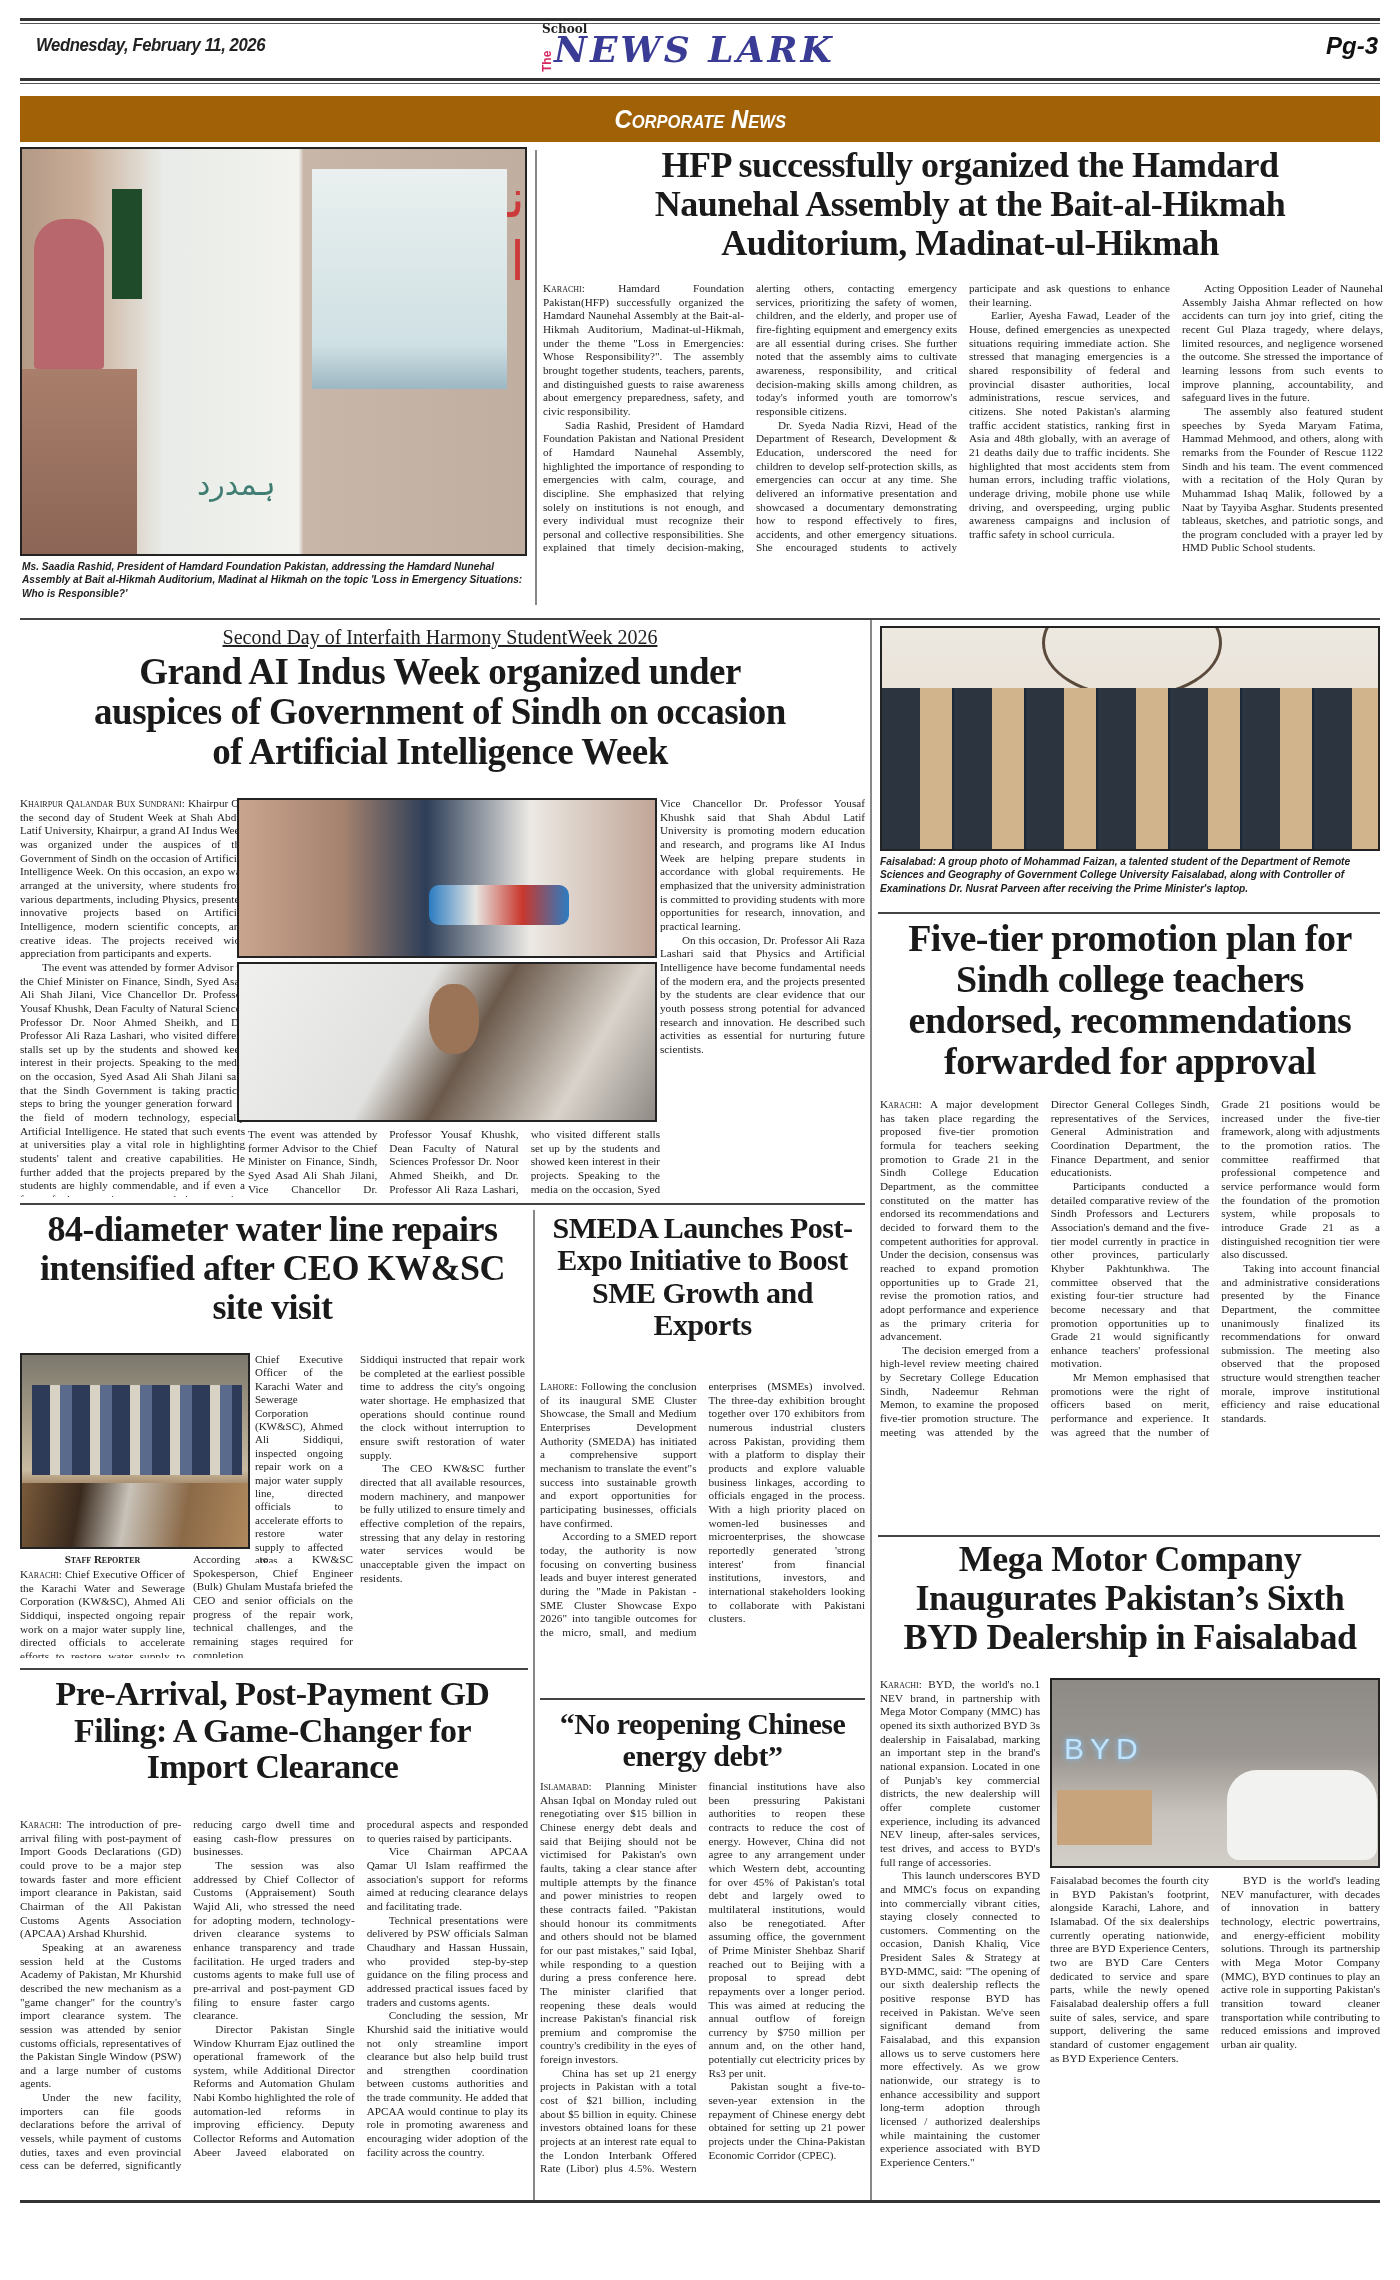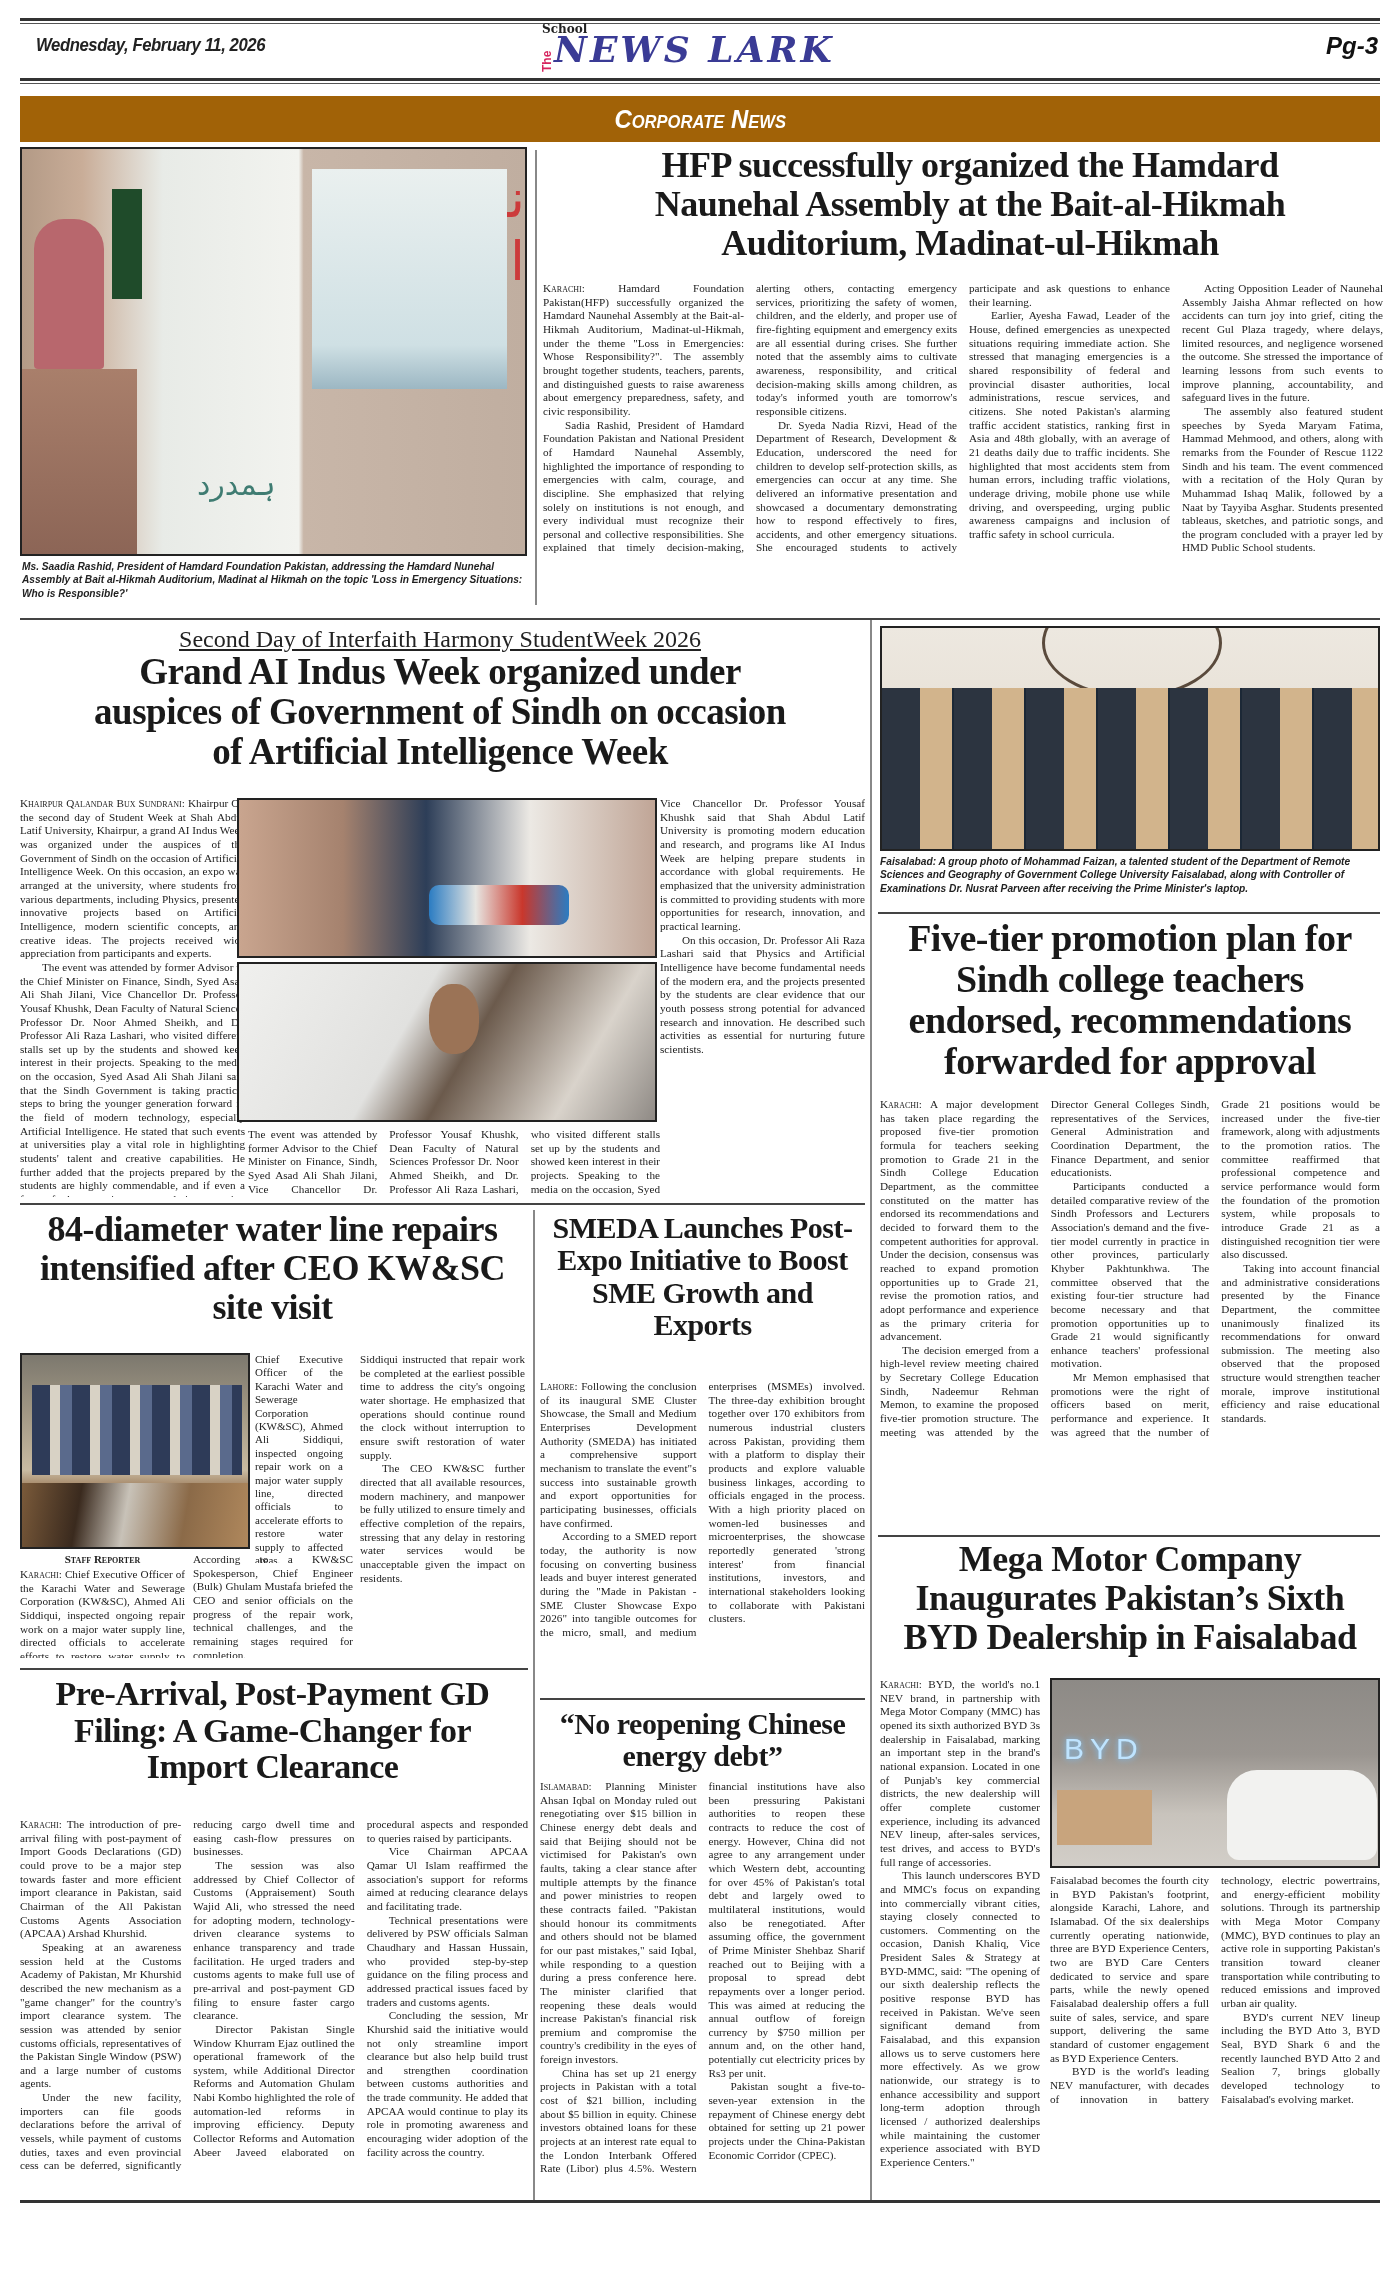--- a/index.html
+++ b/index.html
@@ -8,21 +8,21 @@
   .abs { position: absolute; }
   .rule2 { position: absolute; left: 20px; right: 20px; height: 6px; border-top: 3px solid #333; border-bottom: 1px solid #555; }
   .masthead-date { font-family: "Liberation Sans", sans-serif; font-style: italic; font-weight: bold; font-size: 19px; color: #222; letter-spacing: -0.5px; transform: scaleX(0.88); transform-origin: left; }
   .pg { font-family: "Liberation Sans", sans-serif; font-style: italic; font-weight: bold; font-size: 24px; color: #111; }
   .logo-daily { font-family: "DejaVu Serif", serif; font-weight: bold; font-size: 12px; color: #222; }
   .logo-the { font-family: "Liberation Sans", sans-serif; font-weight: bold; font-size: 12px; color: #d6245e; transform: rotate(-90deg); transform-origin: left top; }
   .logo-main { font-family: "DejaVu Serif", serif; font-weight: bold; font-size: 36px; color: #3a3b95; letter-spacing: 3px; font-style: italic; }
   .section-bar { background: #a16207; color: #fff; text-align: center; font-family: "Liberation Sans", sans-serif; font-weight: bold; font-style: italic; font-size: 26px; }
   .section-bar span { display: inline-block; font-variant: small-caps; transform: scaleX(0.92); }
   .headline { font-family: "Liberation Serif", serif; font-weight: bold; color: #1a1a1a; text-align: center; line-height: 1.08; letter-spacing: -0.5px; }
-  .kicker { font-family: "Liberation Serif", serif; text-align: center; text-decoration: underline; font-size: 24px; color: #222; }
+  .kicker { font-family: "Liberation Serif", serif; text-align: center; text-decoration: underline; font-size: 20px; color: #222; }
   .body-text { font-family: "Liberation Serif", serif; font-size: 11.2px; line-height: 1.22; text-align: justify; color: #222; hyphens: auto; }
   .body-text p { text-indent: 0; }
   .body-text p + p { text-indent: 22px; }
   .cols2 { column-count: 2; column-gap: 12px; }
   .cols3 { column-count: 3; column-gap: 12px; }
   .cols4 { column-count: 4; column-gap: 12px; }
   .dateline { font-variant: small-caps; }
   .caption { font-family: "Liberation Sans", sans-serif; font-weight: bold; font-style: italic; font-size: 10.2px; line-height: 1.3; color: #222; }
   .photo { border: 2px solid #222; overflow: hidden; }
   .hr { position: absolute; height: 0; border-top: 2px solid #444; }
@@ -167,16 +167,15 @@
   <p>This launch underscores BYD and MMC's focus on expanding into commercially vibrant cities, staying closely connected to customers. Commenting on the occasion, Danish Khaliq, Vice President Sales &amp; Strategy at BYD-MMC, said: "The opening of our sixth dealership reflects the positive response BYD has received in Pakistan. We've seen significant demand from Faisalabad, and this expansion allows us to serve customers here more effectively. As we grow nationwide, our strategy is to enhance accessibility and support long-term adoption through licensed / authorized dealerships while maintaining the customer experience associated with BYD Experience Centers."</p>
 </div>
 <div class="abs photo" style="left:1050px; top:1678px; width:330px; height:190px; background:linear-gradient(#8d8a86 0%,#9a9590 40%,#c8c3bc 72%,#d2cec8 100%);">
   <div class="abs" style="left:12px; top:52px; font-family:'Liberation Sans',sans-serif; font-size:30px; color:#bfe4ff; letter-spacing:6px; text-shadow:0 0 6px #7cc6ff;">BYD</div>
   <div class="abs" style="left:5px; top:110px; width:95px; height:55px; background:#c8a47d;"></div>
   <div class="abs" style="left:175px; top:90px; width:150px; height:90px; background:#f2f2f0; border-radius:30px 30px 12px 12px;"></div>
 </div>
 <div class="abs body-text cols2" style="left:1050px; top:1874px; width:330px; height:320px;">
   <p>Faisalabad becomes the fourth city in BYD Pakistan's footprint, alongside Karachi, Lahore, and Islamabad. Of the six dealerships currently operating nationwide, three are BYD Experience Centers, two are BYD Care Centers dedicated to service and spare parts, while the newly opened Faisalabad dealership offers a full suite of sales, service, and spare support, delivering the same standard of customer engagement as BYD Experience Centers.</p>
   <p>BYD is the world's leading NEV manufacturer, with decades of innovation in battery technology, electric powertrains, and energy-efficient mobility solutions. Through its partnership with Mega Motor Company (MMC), BYD continues to play an active role in supporting Pakistan's transition toward cleaner transportation while contributing to reduced emissions and improved urban air quality.</p>
-  <p>BYD's current NEV lineup including the BYD Atto 3, BYD Seal, BYD Shark 6 and the recently launched BYD Atto 2 and Sealion 7, brings globally developed technology to Faisalabad's evolving market.</p>
 </div>
 
 <div class="hr" style="left:20px; width:1360px; top:2200px; border-top-width:3px; border-top-color:#333;"></div>
 
 </body></html>

